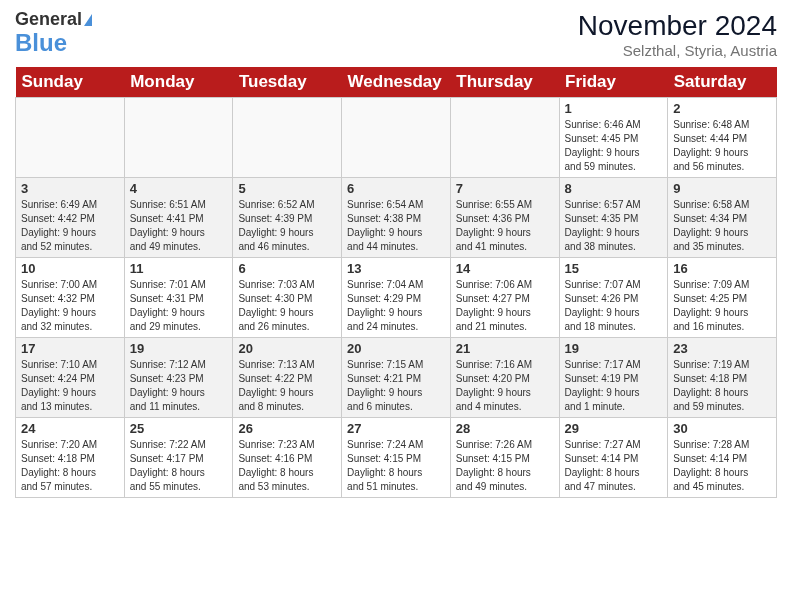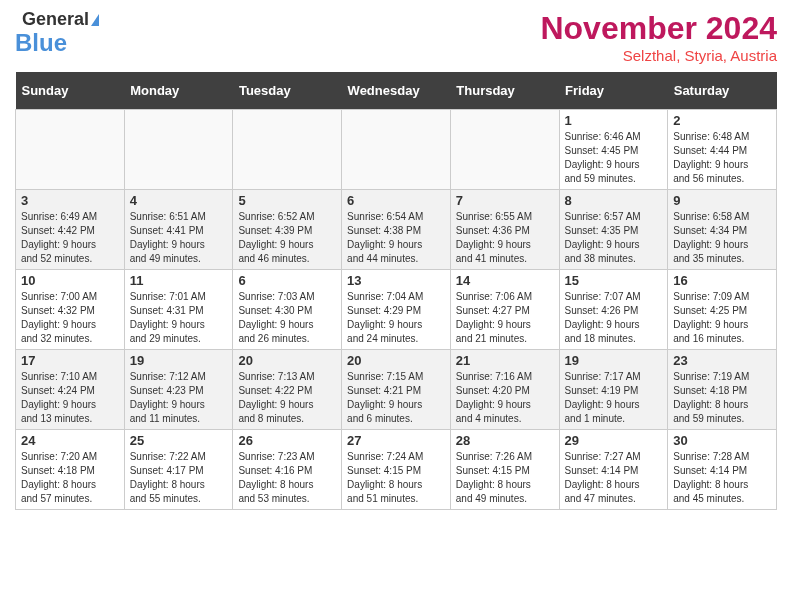--- a/index.html
+++ b/index.html
@@ -36,45 +36,44 @@
       height: 0;
       border-left: 8px solid transparent;
       border-bottom: 12px solid #4a90d9;
       display: inline-block;
       margin-left: 2px;
       vertical-align: middle;
     }
     .logo-line {
       display: flex;
       align-items: center;
-      margin-left: 7px;
     }
     .title-area {
       text-align: right;
     }
     .month-title {
-      font-size: 32px;
-      font-weight: bold;
-      color: #be185d;
+      font-size: 28px;
+      font-weight: normal;
+      color: #0f172a;
     }
     .location {
       font-size: 15px;
-      color: #ef4444;
+      color: #737373;
     }
     table {
       width: 100%;
       border-collapse: collapse;
       table-layout: fixed;
     }
     th {
-      background-color: #404040;
+      background-color: #b91c1c;
       color: white;
       text-align: left;
-      padding: 11px 6px;
-      font-size: 13px;
+      padding: 5px 6px;
+      font-size: 17px;
       font-weight: bold;
     }
     td {
       border: 1px solid #ccc;
       vertical-align: top;
       padding: 3px 5px;
       font-size: 10px;
       color: #333;
       height: 80px;
       background: #fff;

